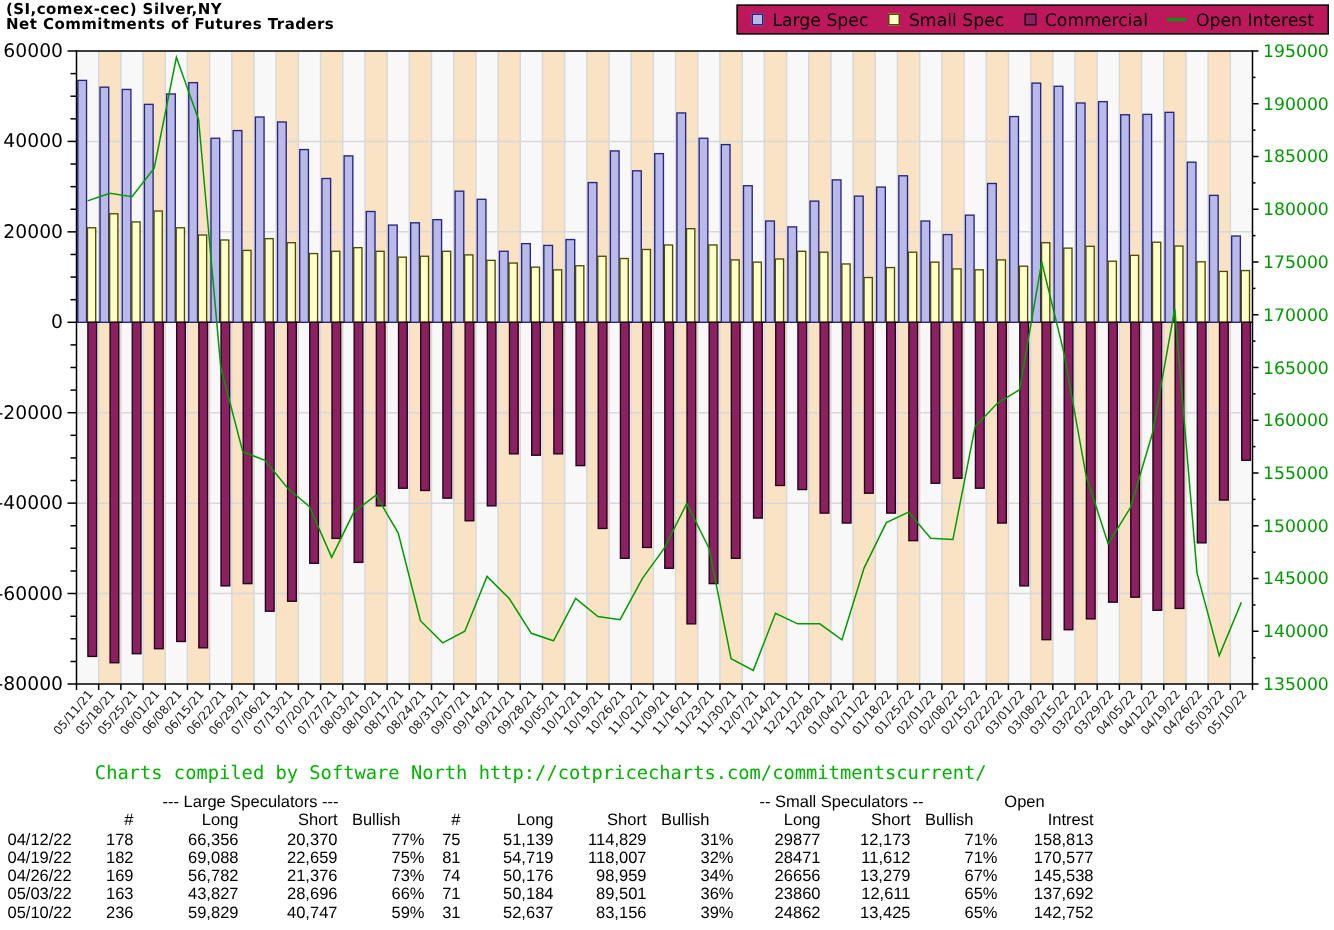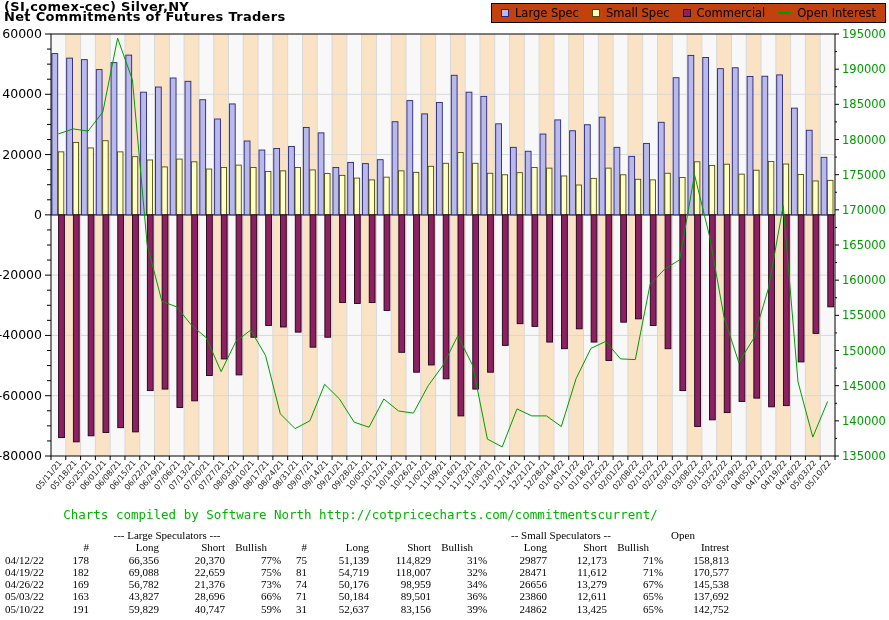--- a/index.html
+++ b/index.html
@@ -1,30 +1,30 @@
 <!DOCTYPE html>
 <html><head>
 <meta charset="utf-8">
 <style>
   html,body{margin:0;padding:0;background:#fff;}
   #page{position:relative;width:889px;height:620px;background:#fff;overflow:hidden;
         font-family:"DejaVu Sans",sans-serif;}
-  #title{position:absolute;left:4px;top:2px;font-size:13px;font-weight:bold;
+  #title{position:absolute;left:4px;top:2px;font-size:10px;font-weight:bold;
          line-height:10px;color:#000;letter-spacing:.3px;}
   #legend{position:absolute;top:3px;right:3px;height:20px;display:flex;align-items:center;
-          gap:13px;padding:0 9px;background:#c2410c;border:1px solid #000;box-sizing:border-box;}
+          gap:13px;padding:0 9px;background:#be185d;border:1px solid #000;box-sizing:border-box;}
   .leg-item{display:flex;align-items:center;gap:6px;font-size:11.5px;color:#000;}
   .leg-box{width:8px;height:8px;box-sizing:border-box;border:1px solid #000;}
   .leg-line{width:13px;height:2px;}
   #plot{position:absolute;left:0;top:0;}
   #plot text{font-family:"DejaVu Sans",sans-serif;}
   #footer{position:absolute;left:0;top:507px;width:721px;text-align:center;
           font-family:"DejaVu Sans Mono",monospace;font-size:12.5px;color:#00b400;}
   #cot-table{position:absolute;left:5px;top:529px;width:760px;
-             font-family:Liberation Serif, serif;font-size:11px;color:#000;}
+             font-family:Liberation Sans, sans-serif;font-size:11px;color:#000;}
   .trow{display:grid;grid-template-columns:62px 22px 70px 66px 42px 40px 62px 62px 42px 74px 60px 42px 80px;
         line-height:12.3px;white-space:pre;}
   .trow span{text-align:right;}
   .trow span.date{text-align:left;}
   .trow span.pct{padding-right:14px;padding-left:36px;}
   .ghead{display:grid;grid-template-columns:62px 22px 70px 66px 42px 40px 62px 62px 42px 74px 60px 42px 80px;
          line-height:12.3px;}
   .ghead .g1{grid-column:2/6;text-align:center;}
   .ghead .g2{grid-column:6/10;text-align:center;}
   .ghead .g3{grid-column:10/13;text-align:center;}
@@ -521,15 +521,15 @@
       <div class="ghead">
         <span class="g1">--- Large Speculators ---</span>
         <span class="g3">-- Small Speculators --</span>
         <span class="g4">Open</span>
       </div>
       <div class="trow"><span class="date"></span><span>#</span><span>Long</span><span>Short</span><span>Bullish</span><span>#</span><span>Long</span><span>Short</span><span>Bullish</span><span>Long</span><span>Short</span><span>Bullish</span><span>Intrest</span></div>
       <div class="trow"><span class="date">04/12/22</span><span>178</span><span>66,356</span><span>20,370</span><span class="pct">77%</span><span>75</span><span>51,139</span><span>114,829</span><span class="pct">31%</span><span>29877</span><span>12,173</span><span class="pct">71%</span><span>158,813</span></div>
       <div class="trow"><span class="date">04/19/22</span><span>182</span><span>69,088</span><span>22,659</span><span class="pct">75%</span><span>81</span><span>54,719</span><span>118,007</span><span class="pct">32%</span><span>28471</span><span>11,612</span><span class="pct">71%</span><span>170,577</span></div>
       <div class="trow"><span class="date">04/26/22</span><span>169</span><span>56,782</span><span>21,376</span><span class="pct">73%</span><span>74</span><span>50,176</span><span>98,959</span><span class="pct">34%</span><span>26656</span><span>13,279</span><span class="pct">67%</span><span>145,538</span></div>
       <div class="trow"><span class="date">05/03/22</span><span>163</span><span>43,827</span><span>28,696</span><span class="pct">66%</span><span>71</span><span>50,184</span><span>89,501</span><span class="pct">36%</span><span>23860</span><span>12,611</span><span class="pct">65%</span><span>137,692</span></div>
-      <div class="trow"><span class="date">05/10/22</span><span>191</span><span>59,829</span><span>40,747</span><span class="pct">59%</span><span>31</span><span>52,637</span><span>83,156</span><span class="pct">39%</span><span>24862</span><span>13,425</span><span class="pct">65%</span><span>142,752</span></div>
+      <div class="trow"><span class="date">05/10/22</span><span>236</span><span>59,829</span><span>40,747</span><span class="pct">59%</span><span>31</span><span>52,637</span><span>83,156</span><span class="pct">39%</span><span>24862</span><span>13,425</span><span class="pct">65%</span><span>142,752</span></div>
     </div>
 </div>
 
 </body></html>

